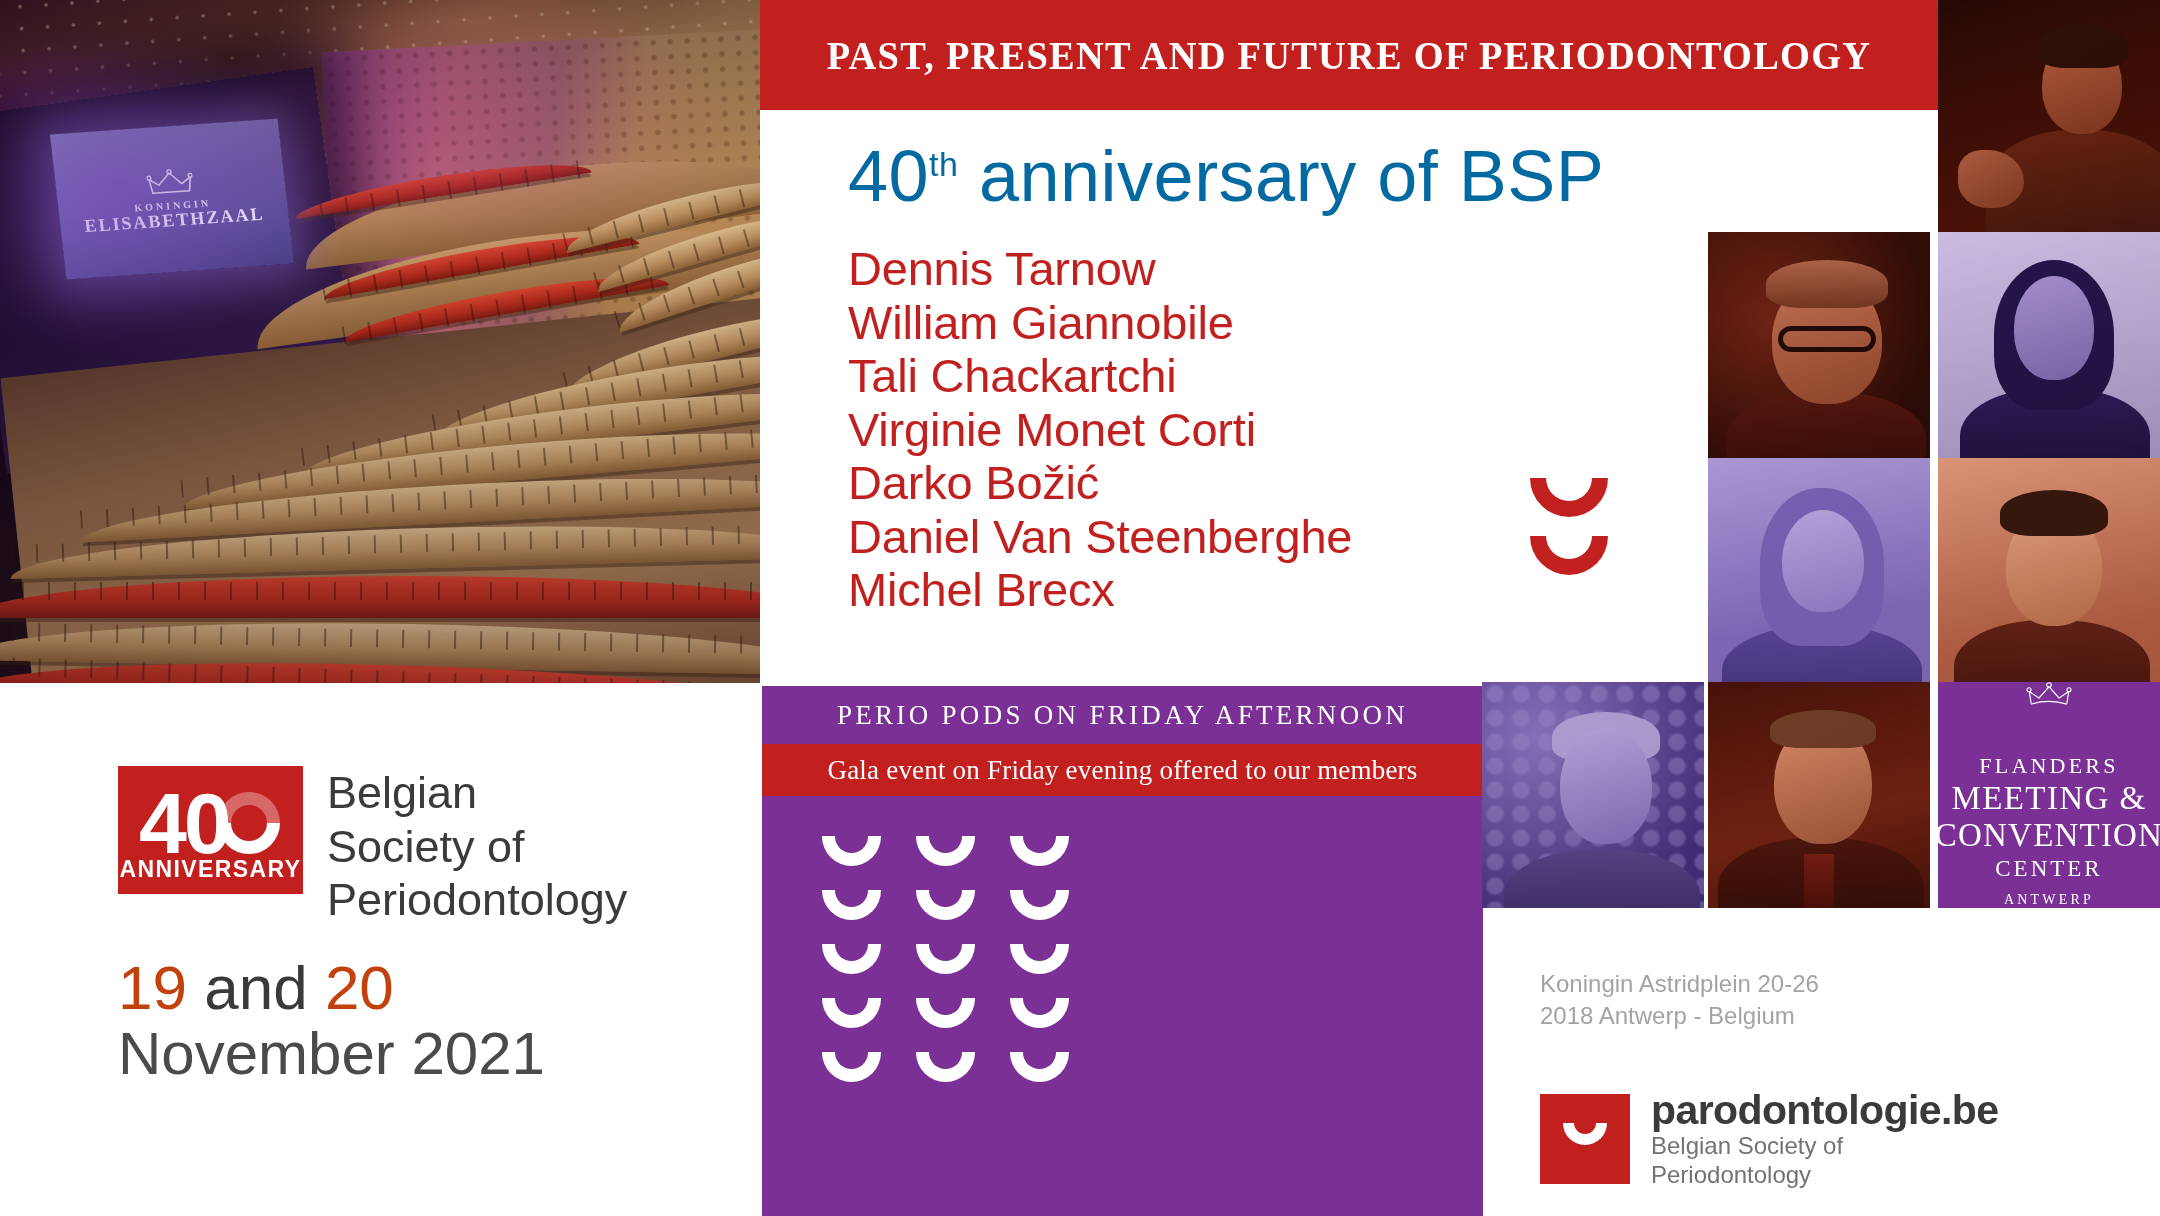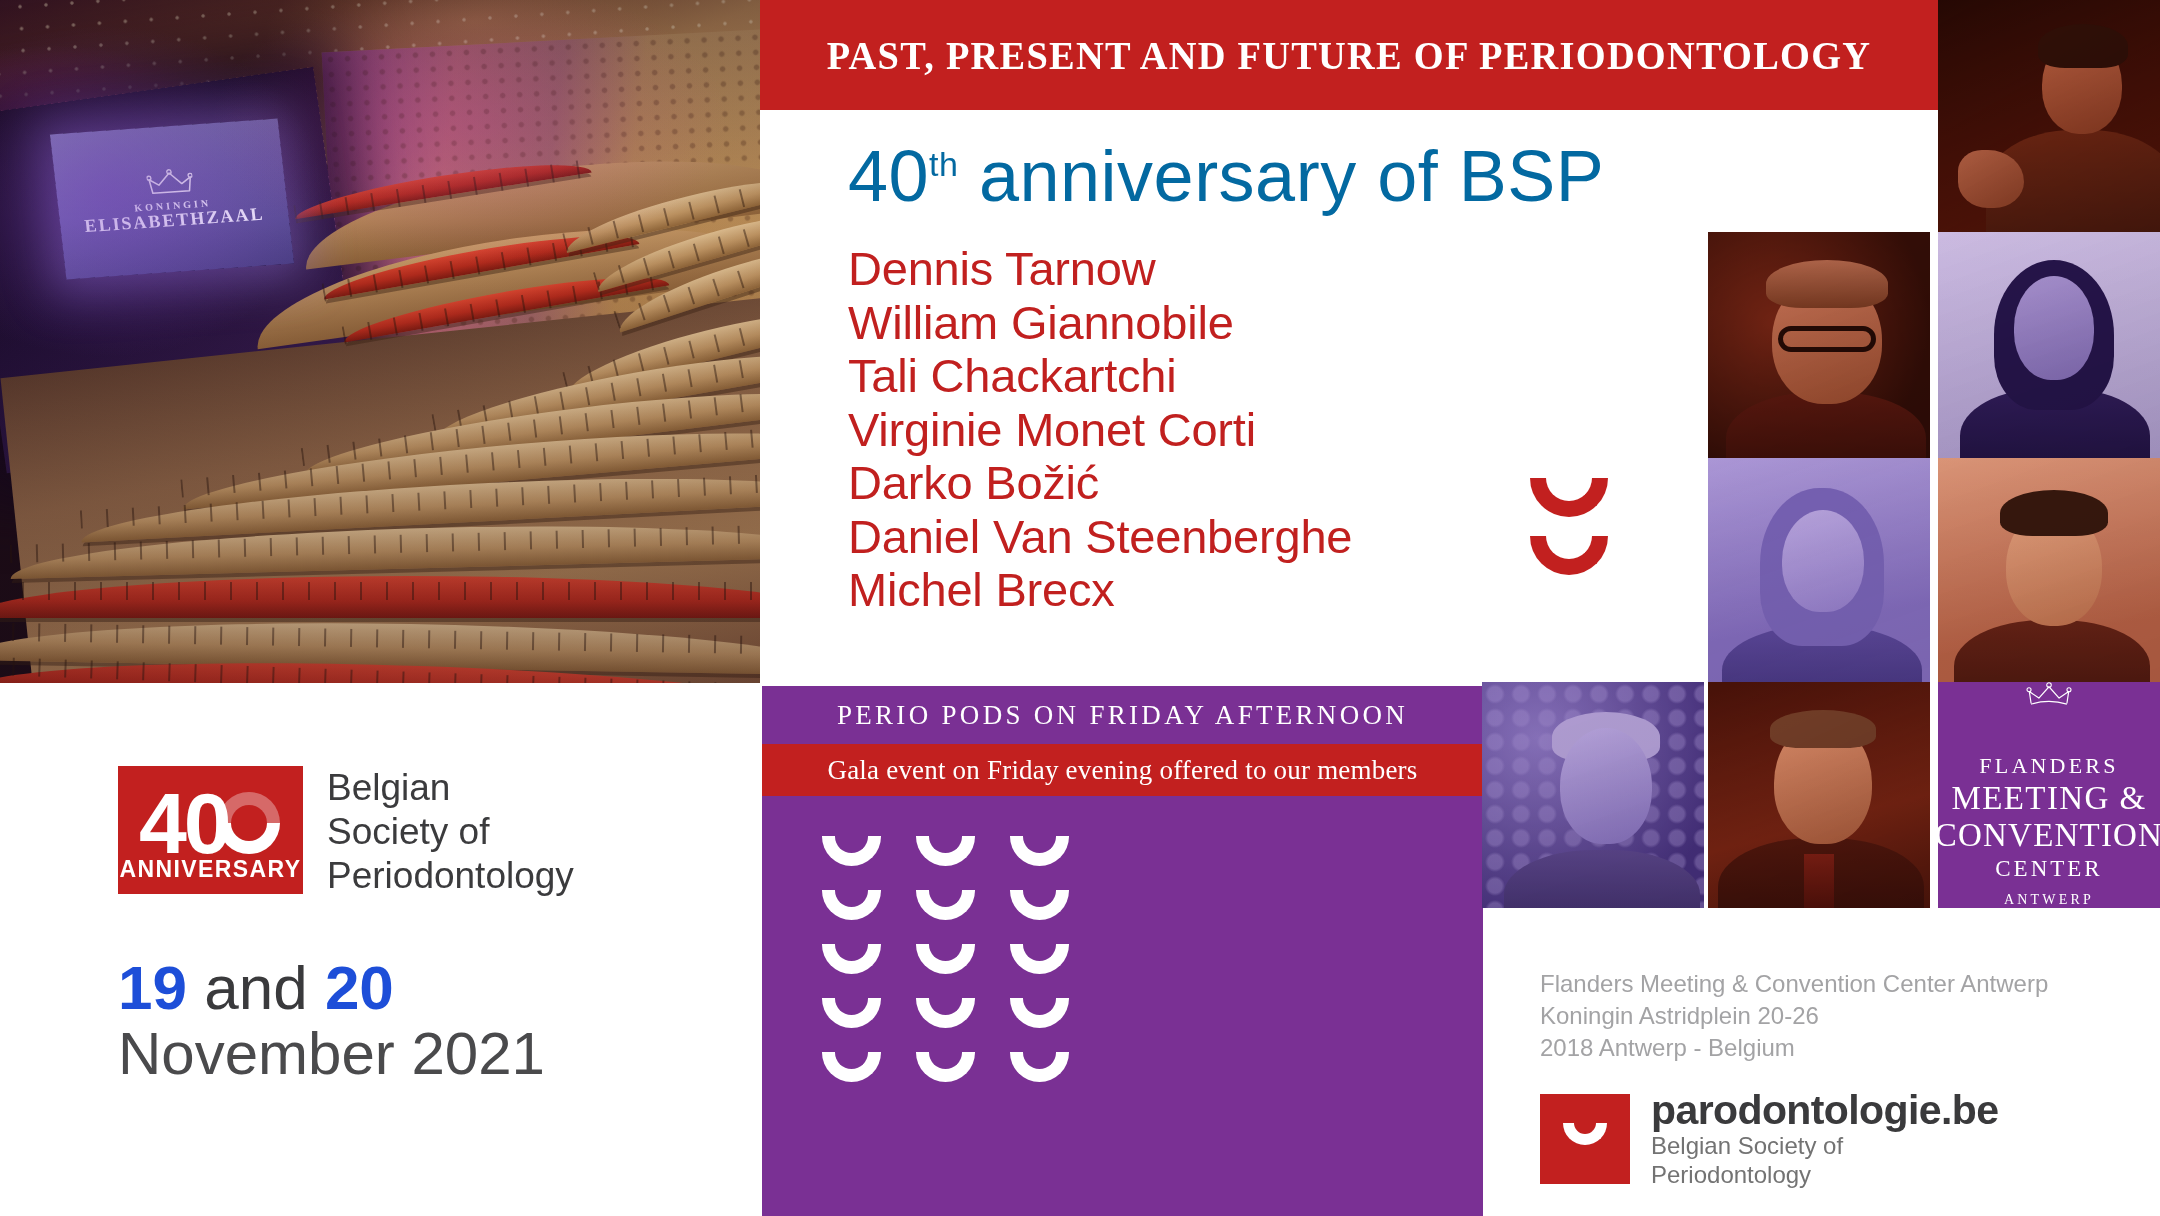--- a/index.html
+++ b/index.html
@@ -159,25 +159,25 @@
   }
   .bsp-mark .ring-bot{
     position:absolute;left:100px;top:57px;width:62px;height:31px;
     border:13px solid #ffffff;border-top:0;
     border-radius:0 0 999px 999px;box-sizing:border-box;
   }
   .bsp-mark .anniv-word{
     position:absolute;left:0;right:0;bottom:11px;text-align:center;
     color:#fff;font-size:23px;font-weight:700;letter-spacing:1.4px;
   }
-  .bsp-words{margin-left:24px;font-size:37px;line-height:1.19;color:#3b3b3d;font-weight:400;}
+  .bsp-words{margin-left:24px;font-size:45px;line-height:1.19;color:#3b3b3d;font-weight:400;}
 
   .dates{position:absolute;left:118px;top:955px;color:#3a3a3c;white-space:nowrap;}
   .dates .l1{font-size:62px;line-height:1.05;font-weight:300;}
-  .dates .l1 b{font-weight:700;color:#1d4ed8;}
+  .dates .l1 b{font-weight:400;color:#c2410c;}
   .dates .l2{font-size:60px;line-height:1.12;font-weight:300;color:#4a4a4c;}
 
   
   .photo{position:absolute;overflow:hidden;background:#eee;}
   .photo .ph-bg{position:absolute;inset:0;}
   .photo .ph-face{position:absolute;border-radius:50% 50% 46% 46%;}
   .photo .ph-body{position:absolute;border-radius:46% 46% 0 0;}
   .photo .ph-hair{position:absolute;border-radius:50% 50% 30% 30%;}
   .photo .ph-tint{position:absolute;inset:0;mix-blend-mode:multiply;}
 
@@ -388,21 +388,20 @@
       <circle cx="72.5" cy="13" r="3.4" fill="none" stroke="#fff" stroke-width="1.8"></circle>
     </svg>
     <div class="r1">FLANDERS</div>
     <div class="r2">MEETING &amp;</div>
     <div class="r3">CONVENTION</div>
     <div class="r4">CENTER</div>
     <div class="r5">ANTWERP</div>
   </div>
 
   <div class="venue">
-    <div>Flanders Meeting &amp; Convention Center Antwerp</div>
     <div>Koningin Astridplein 20-26</div>
     <div>2018 Antwerp  - Belgium</div>
   </div>
 
   <div class="web-lockup">
     <div class="web-mark">
       <div class="smile"></div>
     </div>
     <div class="web-words">
       <div class="w1">parodontologie.be</div>

